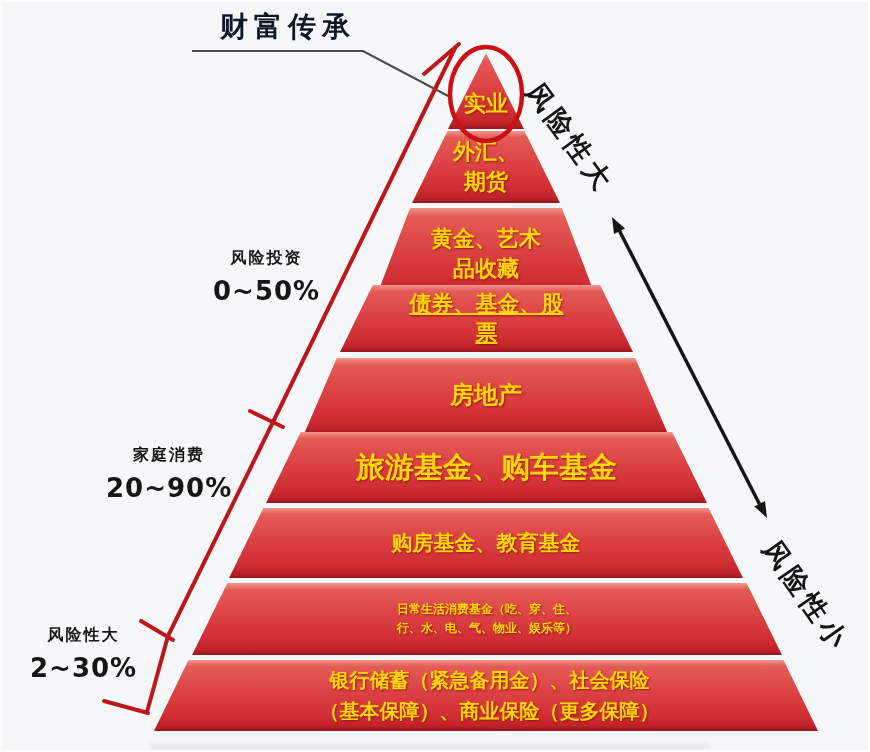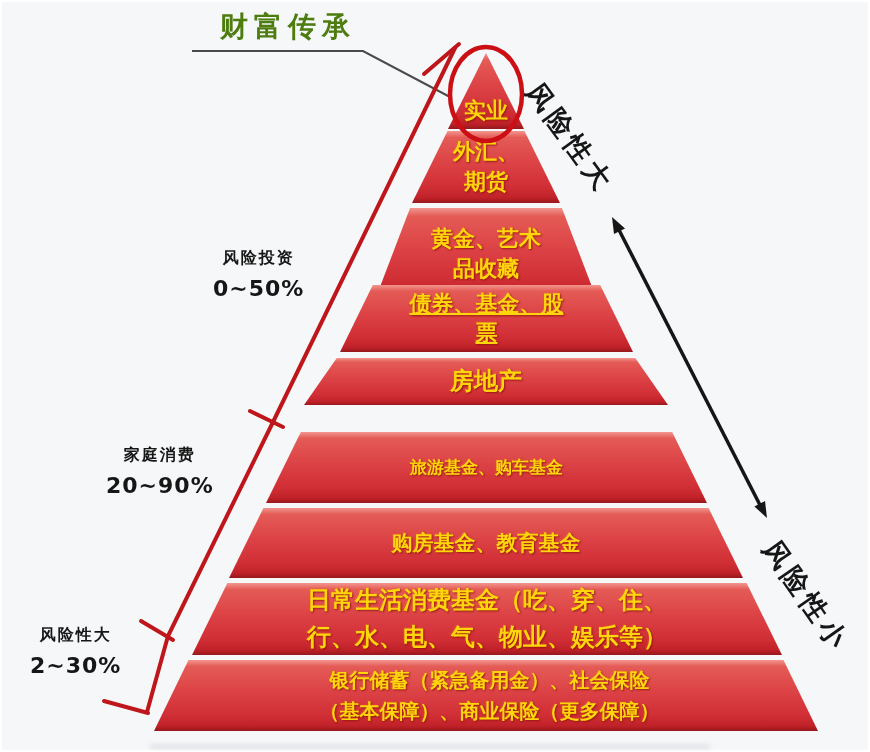--- a/index.html
+++ b/index.html
@@ -13,44 +13,44 @@
   
   .tier{
     position:absolute;display:flex;align-items:center;justify-content:center;
     text-align:center;
     background:linear-gradient(180deg,#f2968e 0%,#e45b56 9%,#dc4245 45%,#cf2d34 80%,#c02128 93%,#96181d 100%);
   }
   .tier-label{
     color:#ffd60b;font-weight:bold;white-space:pre-line;line-height:1.38;
     text-shadow:1px 1px 2px rgba(140,20,5,.85),-1px -1px 1px rgba(255,120,60,.25);
   }
-  .t1{left:448px;top:53px;width:76px;height:76px;clip-path:polygon(50% 0,100% 100%,0 100%);align-items:flex-end;padding-bottom:3px;}
+  .t1{left:448px;top:53px;width:76px;height:76px;clip-path:polygon(50% 0,100% 100%,0 100%);align-items:flex-end;padding-bottom:10px;}
   .t1 .tier-label{font-size:22px;}
   .t2{left:412px;top:131px;width:148px;height:72px;clip-path:polygon(24% 0,76% 0,100% 100%,0 100%);}
   .t2 .tier-label{font-size:22px;}
   .t3{left:375px;top:208px;width:222px;height:92px;clip-path:polygon(15.8% 0,84.2% 0,100% 100%,0 100%);}
   .t3 .tier-label{font-size:22px;}
   .t4{left:340px;top:285px;width:293px;height:67px;clip-path:polygon(11.2% 0,88.8% 0,100% 100%,0 100%);}
   .t4 .tier-label{font-size:22px;line-height:1.3;text-decoration:underline;}
-  .t5{left:304px;top:358px;width:364px;height:47px;clip-path:polygon(9% 0,91% 0,100% 100%,0 100%);}
+  .t5{left:304px;top:358px;width:364px;height:76px;clip-path:polygon(9% 0,91% 0,100% 100%,0 100%);}
   .t5 .tier-label{font-size:24px;}
   .t6{left:266px;top:432px;width:441px;height:71px;clip-path:polygon(7.9% 0,92.1% 0,100% 100%,0 100%);}
-  .t6 .tier-label{font-size:17px;}
+  .t6 .tier-label{font-size:29px;}
   .t7{left:229px;top:508px;width:514px;height:70px;clip-path:polygon(6.7% 0,93.3% 0,100% 100%,0 100%);}
   .t7 .tier-label{font-size:21px;}
   .t8{left:192px;top:583px;width:590px;height:72px;clip-path:polygon(6% 0,94% 0,100% 100%,0 100%);}
-  .t8 .tier-label{font-size:24px;line-height:1.55;}
+  .t8 .tier-label{font-size:12px;line-height:1.55;}
   .t9{left:154px;top:660px;width:664px;height:71px;clip-path:polygon(5.2% 0,94.8% 0,100% 100%,0 100%);}
   .t9 .tier-label{font-size:20px;line-height:1.55;margin-left:7px;}
   
-  .black-label{position:absolute;color:#4d7c0f;font-weight:bold;}
+  .black-label{position:absolute;color:#0f172a;font-weight:bold;}
   .lbl-title{left:220px;top:8px;font-size:28px;letter-spacing:6px;}
   .sec{position:absolute;color:#161616;font-weight:bold;text-align:center;line-height:1.6;}
   .sec .sec-name{font-size:16px;letter-spacing:2px;white-space:nowrap;}
-  .sec .sec-range{font-size:22px;letter-spacing:1px;white-space:nowrap;}
+  .sec .sec-range{font-size:26px;letter-spacing:1px;white-space:nowrap;}
   .sec1{left:213px;top:245px;}
   .sec2{left:106px;top:442px;}
   .sec3{left:30px;top:622px;}
   .rot-label{position:absolute;color:#161616;font-weight:bold;font-size:27px;
     letter-spacing:5px;white-space:nowrap;transform-origin:center;}
   .rot-high{left:570px;top:138px;transform:translate(-50%,-50%) rotate(54deg);}
   .rot-low{left:806px;top:596px;transform:translate(-50%,-50%) rotate(55deg);}
   
   .overlay{position:absolute;left:0;top:0;pointer-events:none;}
   

